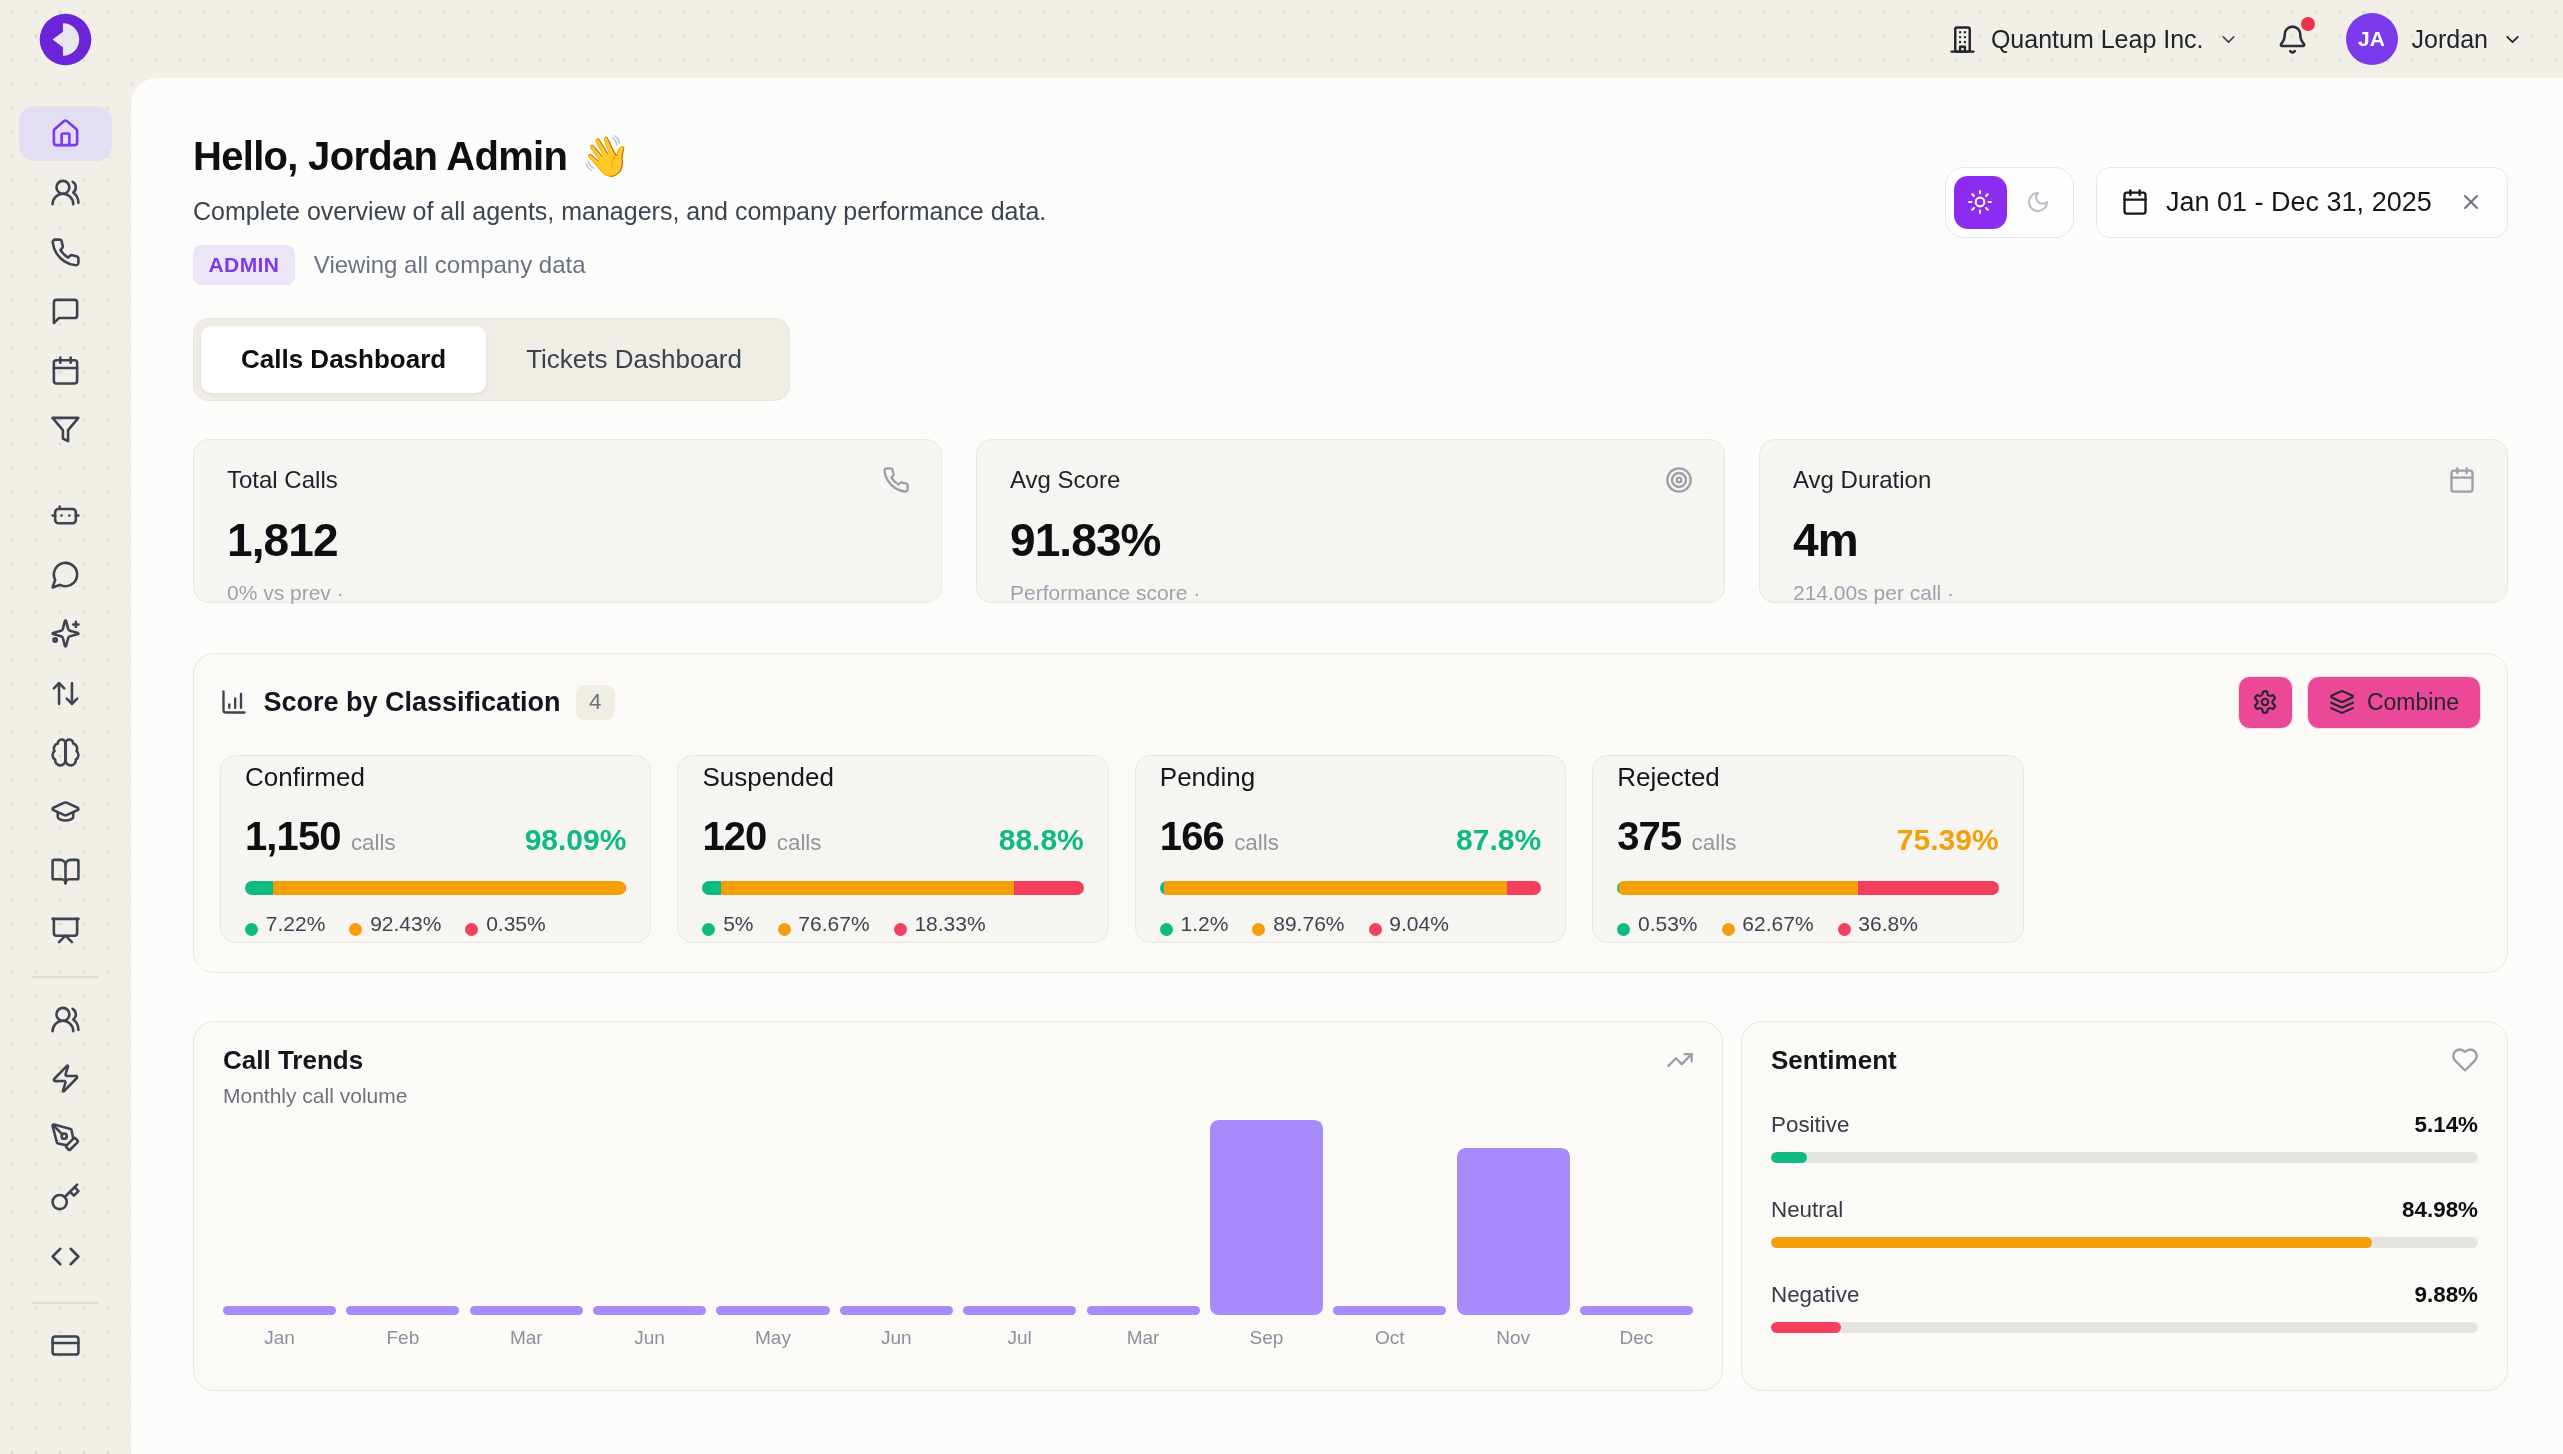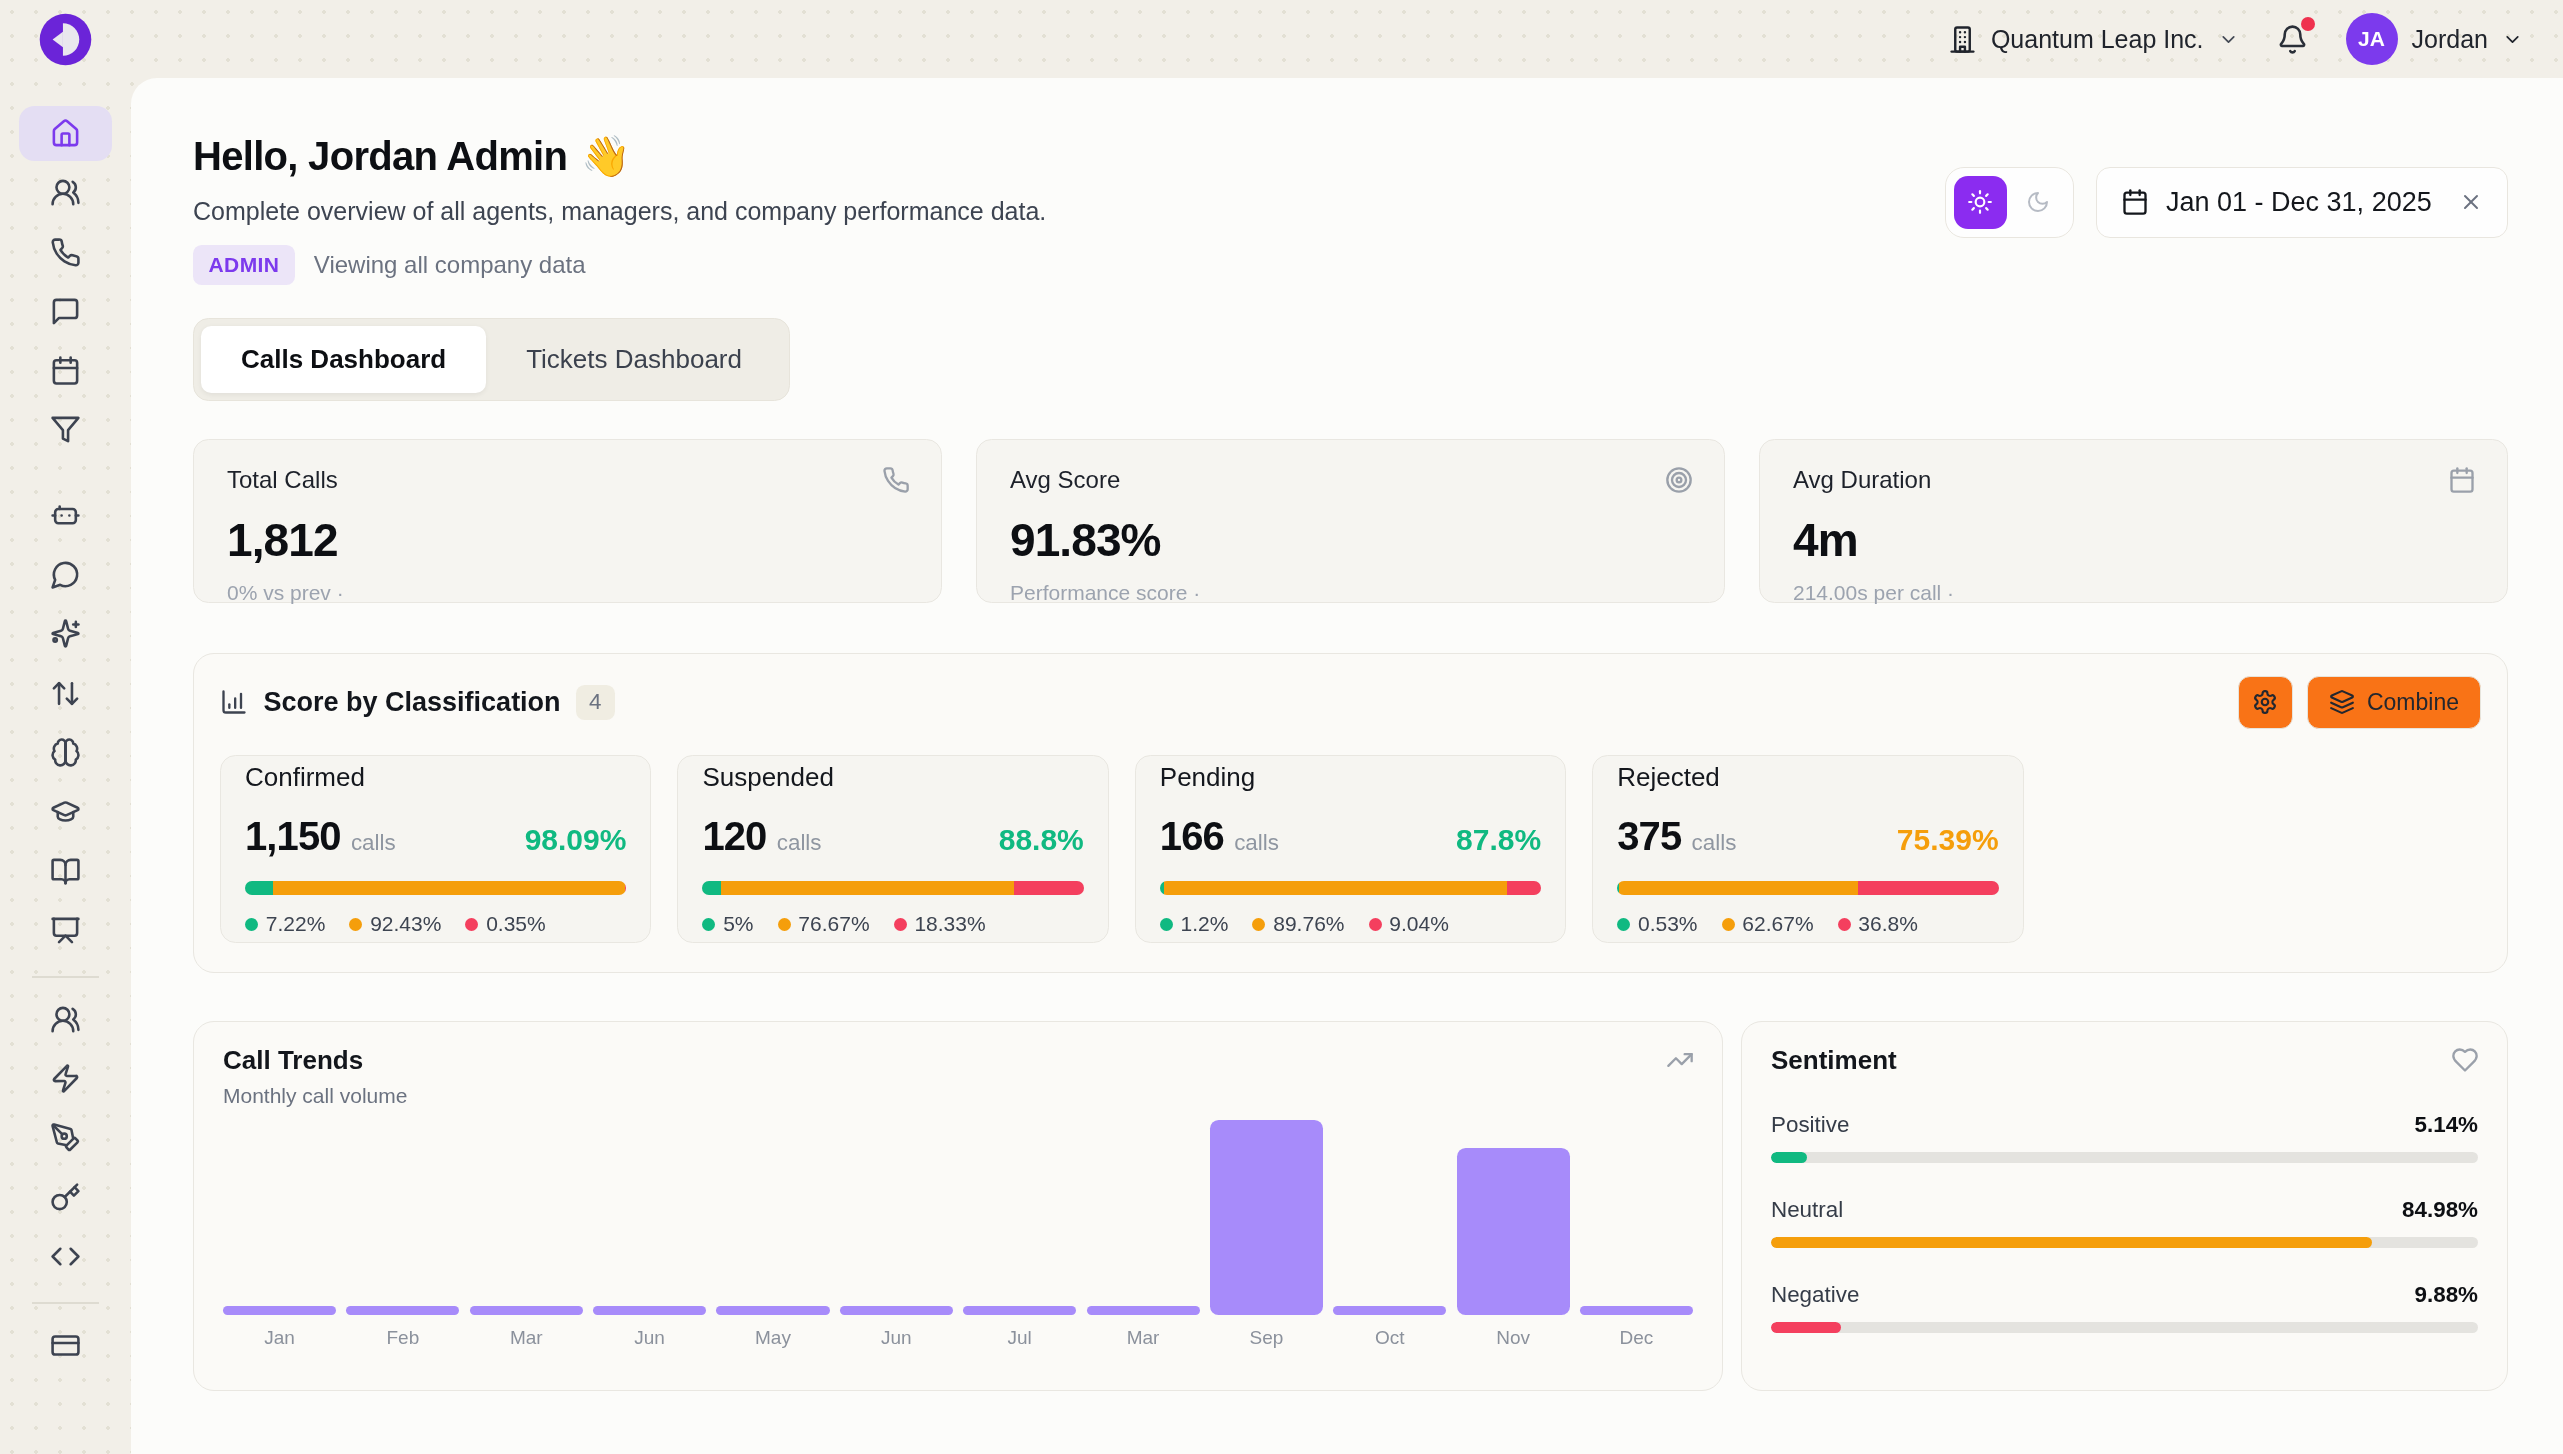--- a/index.html
+++ b/index.html
@@ -60,33 +60,33 @@
   .stat-value{font-size:46px;font-weight:700;letter-spacing:-0.9px;margin-top:19px;color:#0d0f13;}
   .stat-sub{font-size:21px;color:#9ca3af;margin-top:14px;}
 
   .section{border:1.7px solid #e9e7e1;border-radius:21px;background:#fbfaf7;}
   .class-section{margin-top:50px;padding:22.4px 26px 29px;}
   .cs-head{display:flex;align-items:center;gap:15.5px;}
   .cs-head .cs-icon{color:#3d4350;}
   .cs-title{font-size:27px;font-weight:600;color:#13161c;}
   .count-badge{background:#f0ede2;color:#6b7280;font-size:22.4px;padding:4.3px 13px;border-radius:8.6px;}
   .cs-actions{margin-left:auto;display:flex;gap:14px;}
-  .ghost-btn{background:#f97316;border:1.7px solid #e7e4dc;border-radius:12px;height:53px;display:flex;align-items:center;justify-content:center;gap:12px;color:#23272f;font-size:23px;font-weight:500;font-family:inherit;padding:0 21px;cursor:pointer;}
+  .ghost-btn{background:#ec4899;border:1.7px solid #e7e4dc;border-radius:12px;height:53px;display:flex;align-items:center;justify-content:center;gap:12px;color:#23272f;font-size:23px;font-weight:500;font-family:inherit;padding:0 21px;cursor:pointer;}
   .ghost-btn.icon-only{width:55px;padding:0;}
   .class-cards{display:grid;grid-template-columns:repeat(5,1fr);gap:26px;margin-top:26px;}
   .cc{background:#f6f5f1;border:1.7px solid #e9e7e1;border-radius:15.5px;padding:6px 24px;}
   .cc-title{font-size:26px;font-weight:500;color:#14171d;}
   .cc-row{display:flex;align-items:baseline;margin-top:21px;}
   .cc-calls{font-size:40px;font-weight:700;letter-spacing:-0.9px;color:#0d0f13;}
   .cc-suffix{font-size:22.4px;color:#8f96a1;margin-left:10.3px;}
   .cc-score{margin-left:auto;font-size:30px;font-weight:600;}
   .cc-bar{margin-top:22.4px;height:14px;border-radius:7px;display:flex;overflow:hidden;background:#e9e7e1;}
   .cc-seg{height:100%;}
   .cc-legend{margin-top:17px;display:flex;gap:24px;align-items:center;}
-  .cc-leg-item{display:flex;align-items:center;gap:7.8px;font-size:21px;color:#3d4451;}
+  .cc-leg-item{display:flex;align-items:flex-end;gap:7.8px;font-size:21px;color:#3d4451;}
   .dot{width:13px;height:13px;border-radius:50%;display:inline-block;flex:none;}
 
   .charts-row{display:flex;gap:18px;margin-top:48px;}
   .trends-card{flex:1;padding:22.4px 29px 19px;position:relative;}
   .card-title{font-size:26px;font-weight:600;color:#13161c;}
   .card-sub{font-size:21px;color:#6b7280;margin-top:8.6px;}
   .corner-icon{position:absolute;top:24px;right:28px;color:#9aa0aa;}
   .bars{display:flex;align-items:flex-end;gap:10.3px;height:195px;margin-top:12px;}
   .bar-col{flex:1;height:100%;display:flex;align-items:flex-end;}
   .bar{width:100%;border-radius:8.6px;min-height:9.5px;}

